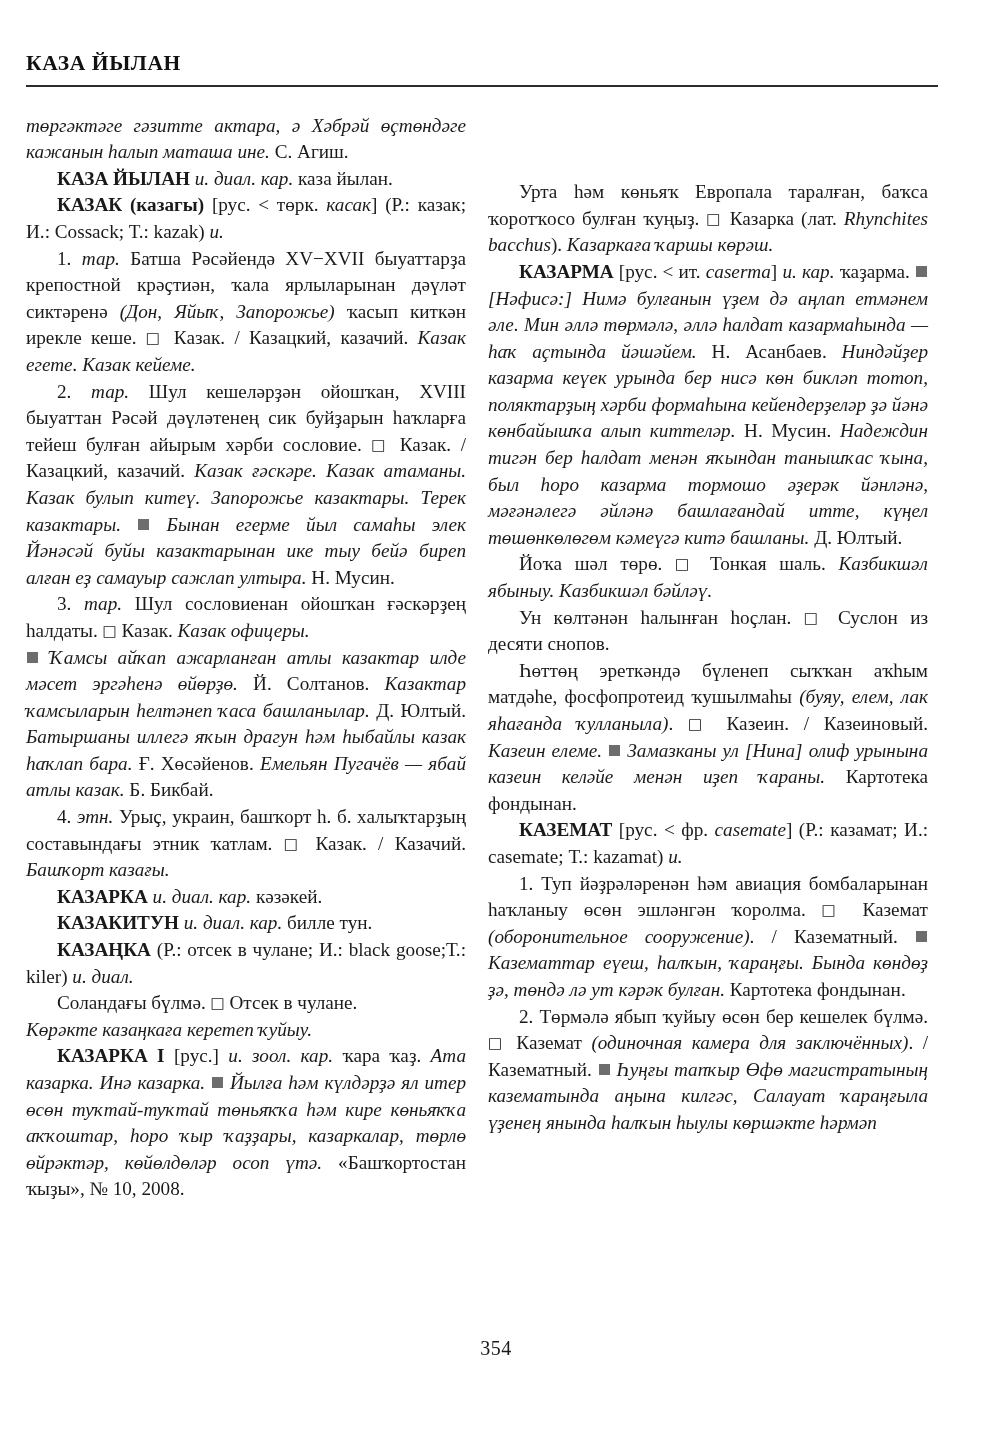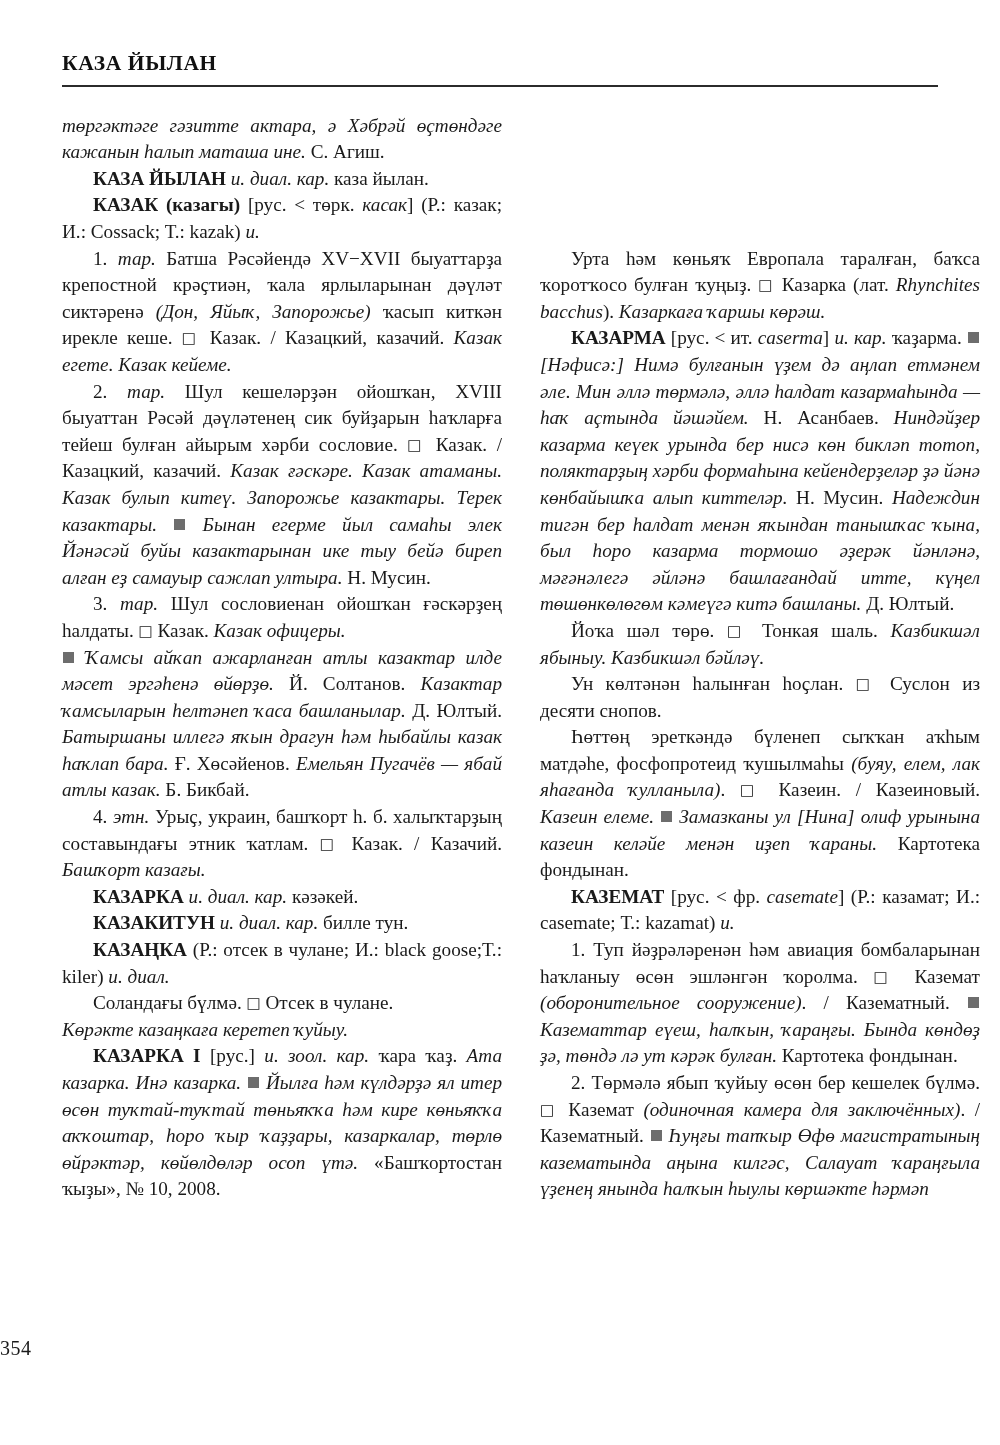--- a/index.html
+++ b/index.html
@@ -6,21 +6,21 @@
     margin: 0;
     padding: 0;
     background: #ffffff;
   }
   .page {
     position: relative;
     width: 1000px;
     height: 1445px;
     background: #ffffff;
     box-sizing: border-box;
-    padding: 52px 62px 0 62px;
+    padding: 52px 62px 0 26px;
     font-family: "Liberation Serif", "DejaVu Serif", serif;
     color: #1a1a1a;
   }
 
   
   .runhead {
     font-size: 21.5px;
     font-weight: bold;
     letter-spacing: 0.6px;
     line-height: 1.1;
@@ -30,22 +30,22 @@
     margin-top: 9px;
     height: 2px;
     background: #2b2b2b;
     width: 100%;
   }
 
   
   .columns {
     margin-top: 26px;
     display: flex;
-    gap: 38px;
-    align-items: flex-end;
+    gap: 22px;
+    align-items: center;
   }
   .col {
     width: 440px;
     flex: 0 0 440px;
   }
 
   
   p.par {
     margin: 0;
     font-size: 19.2px;
@@ -82,20 +82,21 @@
     vertical-align: 1px;
     margin: 0 1px;
   }
 
   
   .folio {
     position: absolute;
     left: 0;
     right: 8px;
     top: 1337px;
+    text-align: center;
     font-size: 20px;
     letter-spacing: 0.5px;
   }
 </style>
 </head>
 <body>
 
 <div class="page">
 
   <div class="runhead">КАЗА ЙЫЛАН</div>

